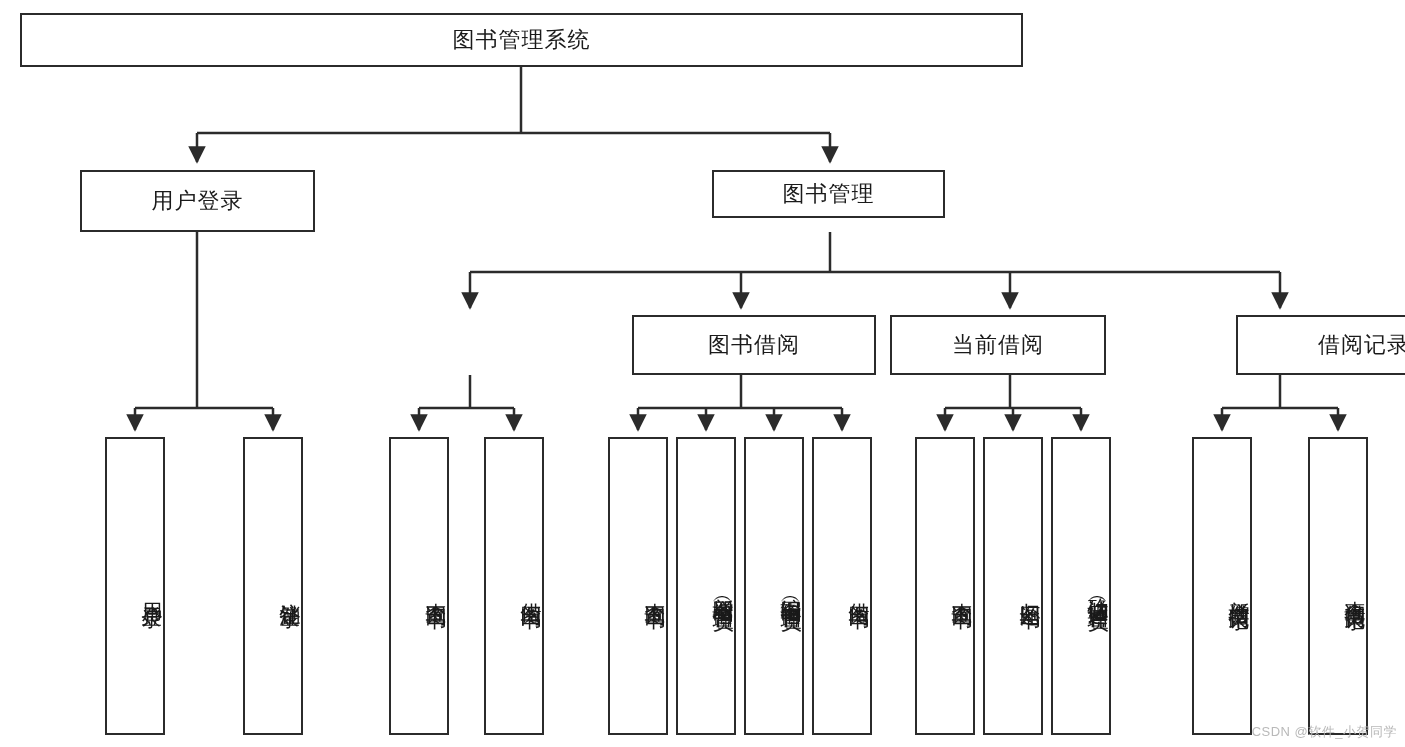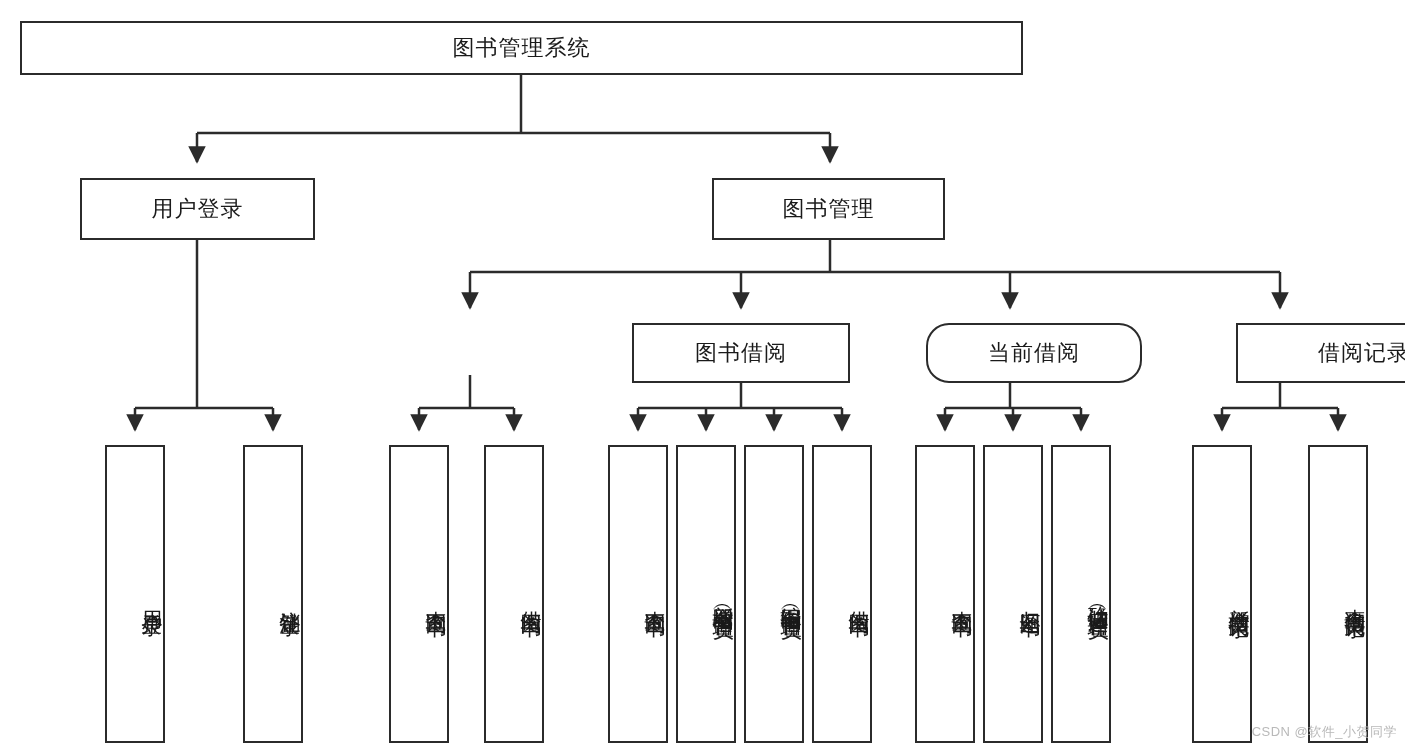--- a/index.html
+++ b/index.html
@@ -19,21 +19,20 @@
   }
   .node {
     position: absolute;
     box-sizing: border-box;
     background: #ffffff;
     border: 2px solid #2b2b2b;
     display: flex;
     align-items: center;
     justify-content: center;
     color: #1a1a1a;
-    margin-top: 8px;
   }
   .node.h {
     font-size: 22px;
     letter-spacing: 1px;
   }
   .node.v {
     writing-mode: vertical-rl;
     text-orientation: upright;
     font-size: 21px;
     line-height: 1.05;
@@ -119,28 +118,28 @@
     </g>
   </svg>
 
   <div class="node h" style="left:20px; top:13px; width:1003px; height:54px;">
     <span class="lbl">图书管理系统</span>
   </div>
 
   <div class="node h" style="left:80px; top:170px; width:235px; height:62px;">
     <span class="lbl">用户登录</span>
   </div>
-  <div class="node h" style="left:712px; top:170px; width:233px; height:62px;">
+  <div class="node h" style="left:712px; top:170px; width:233px; height:48px;">
     <span class="lbl">图书管理</span>
   </div>
 
-  <div class="node h" style="left:632px; top:315px; width:218px; height:60px;">
+  <div class="node h" style="left:632px; top:315px; width:244px; height:60px;">
     <span class="lbl">图书借阅</span>
   </div>
-  <div class="node h" style="left:926px; top:315px; width:216px; height:60px;border-radius:23px;">
+  <div class="node h" style="left:890px; top:315px; width:216px; height:60px;">
     <span class="lbl">当前借阅</span>
   </div>
   <div class="node h" style="left:1236px; top:315px; width:216px; height:60px;padding-left:40px;">
     <span class="lbl">借阅记录</span>
   </div>
 
   <div class="node v" style="left:105px; top:437px; width:60px; height:298px;">
     <span class="lbl">用户登录</span>
   </div>
   <div class="node v" style="left:243px; top:437px; width:60px; height:298px;">

